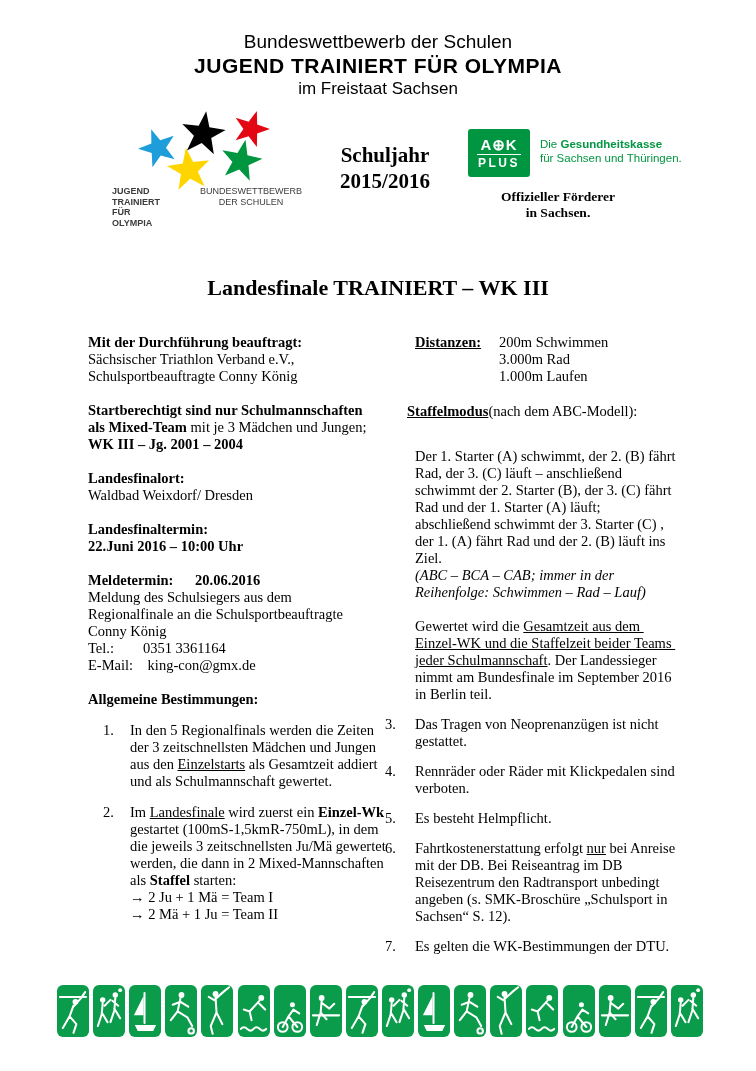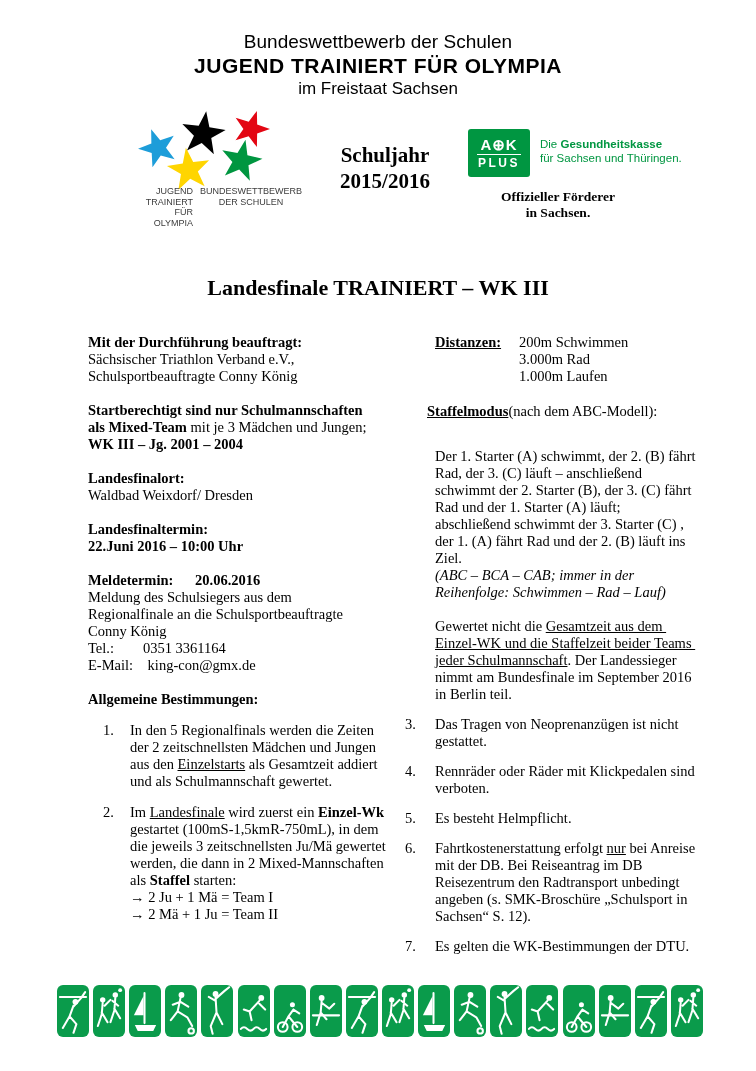--- a/index.html
+++ b/index.html
@@ -12,21 +12,21 @@
   .hdr{position:absolute;left:0;top:30px;width:756px;text-align:center;
        font-family:"Liberation Sans", sans-serif;}
   .hdr-l1{font-size:19px;line-height:23px;}
   .hdr-l2{font-size:21px;line-height:26px;font-weight:bold;letter-spacing:.5px;}
   .hdr-l3{font-size:17px;line-height:20px;}
   
   .logo-box{position:absolute;left:112px;top:110px;width:190px;height:132px;}
   .stars{position:absolute;left:0;top:0;}
   .logo-cap{position:absolute;left:0;top:76px;width:190px;display:flex;
             font-family:"Liberation Sans", sans-serif;font-size:9px;line-height:10.5px;color:#3c3c3c;}
-  .logo-cap .capl{width:88px;text-align:right;font-weight:normal;}
+  .logo-cap .capl{width:88px;font-weight:bold;}
   .logo-cap .capr{margin-left:7px;text-align:center;}
   .schuljahr{position:absolute;left:303px;top:122px;width:164px;text-align:center;
              font-weight:bold;font-size:21px;line-height:26px;margin-top:20px;}
   .aok{position:absolute;left:468px;top:129px;}
   .aok-sq{width:62px;height:48px;border-radius:3px;display:flex;flex-direction:column;
           align-items:center;justify-content:center;color:#fff;
           font-family:"Liberation Sans", sans-serif;}
   .aok-sq .a1{font-size:15px;font-weight:bold;letter-spacing:1px;line-height:16px;}
   .aok-sq .rule{width:44px;border-top:1.6px solid #fff;margin:1px 0 2px 0;}
   .aok-sq .a2{font-size:12px;font-weight:bold;letter-spacing:2.5px;line-height:12px;}
@@ -34,21 +34,21 @@
            font-family:"Liberation Sans", sans-serif;font-size:11.5px;line-height:13.5px;
            white-space:pre;}
   .sponsor{position:absolute;left:478px;top:189px;width:160px;text-align:center;
            font-weight:bold;font-size:13.5px;line-height:16px;white-space:pre;}
   
   .doc-title{position:absolute;left:0;top:275px;width:756px;text-align:center;
              font-weight:bold;font-size:22px;}
   
   .col{position:absolute;top:334px;font-size:14.5px;line-height:17px;}
   .col-left{left:88px;width:306px;}
-  .col-right{left:403px;width:330px;}
+  .col-right{left:383px;width:330px;}
   .blk{margin-top:17px;white-space:pre;}
   .col > .blk:first-child{margin-top:0;}
   .b{font-weight:bold;} .u{text-decoration:underline;} .i{font-style:italic;text-align:center;}
   .li{display:flex;margin-top:14px;}
   .col-left .li{padding-left:15px;}
   .col-left .li .num{width:27px;flex:none;}
   .col-right .li{padding-left:2px;margin-top:13px;}
   .col-right .li .num{width:30px;flex:none;}
   .li .txt{white-space:pre;}
   .dist-row{display:flex;}
@@ -124,21 +124,21 @@
     <div class="blk"><span class="b">Meldetermin:</span><span>      </span><span class="b">20.06.2016</span><span>
 Meldung des Schulsiegers aus dem
 Regionalfinale an die Schulsportbeauftragte
 Conny König
 Tel.:        0351 3361164
 E-Mail:    king-con@gmx.de</span></div>
     <div class="blk"><span class="b">Allgemeine Bestimmungen:</span></div>
     <div class="li">
       <span class="num">1.</span>
       <div class="txt"><span>In den 5 Regionalfinals werden die Zeiten
-der 2 zeitschnellsten Mädchen und Jungen
+der 3 zeitschnellsten Mädchen und Jungen
 aus den </span><span class="u">Einzelstarts</span><span> als Gesamtzeit addiert
 und als Schulmannschaft gewertet.</span></div>
     </div>
     <div class="li">
       <span class="num">2.</span>
       <div class="txt"><span>Im </span><span class="u">Landesfinale</span><span> wird zuerst ein </span><span class="b">Einzel-Wk</span><span>
 gestartet (100mS-1,5kmR-750mL), in dem
 die jeweils 3 zeitschnellsten Ju/Mä gewertet
 werden, die dann in 2 Mixed-Mannschaften
 als </span><span class="b">Staffel</span><span> starten:
@@ -157,21 +157,21 @@
     <div class="blk staffel-h" style="margin-left:24px"><span class="b u">Staffelmodus</span><span>(nach dem ABC-Modell):</span></div>
     <div class="blk staffel-p" style="margin-left:32px"><span>Der 1. Starter (A) schwimmt, der 2. (B) fährt
 Rad, der 3. (C) läuft – anschließend
 schwimmt der 2. Starter (B), der 3. (C) fährt
 Rad und der 1. Starter (A) läuft;
 abschließend schwimmt der 3. Starter (C) ,
 der 1. (A) fährt Rad und der 2. (B) läuft ins
 Ziel.
 </span><span class="i">(ABC – BCA – CAB; immer in der
 Reihenfolge: Schwimmen – Rad – Lauf)</span></div>
-    <div class="blk" style="margin-left:32px"><span>Gewertet nicht die </span><span class="u">Gesamtzeit aus dem 
+    <div class="blk" style="margin-left:32px"><span>Gewertet wird die </span><span class="u">Gesamtzeit aus dem 
 Einzel-WK und die Staffelzeit beider Teams 
 jeder Schulmannschaft</span><span>. Der Landessieger
 nimmt am Bundesfinale im September 2016
 in Berlin teil.</span></div>
     <div class="li">
       <span class="num">3.</span>
       <div class="txt"><span>Das Tragen von Neoprenanzügen ist nicht
 gestattet.</span></div>
     </div>
     <div class="li">

